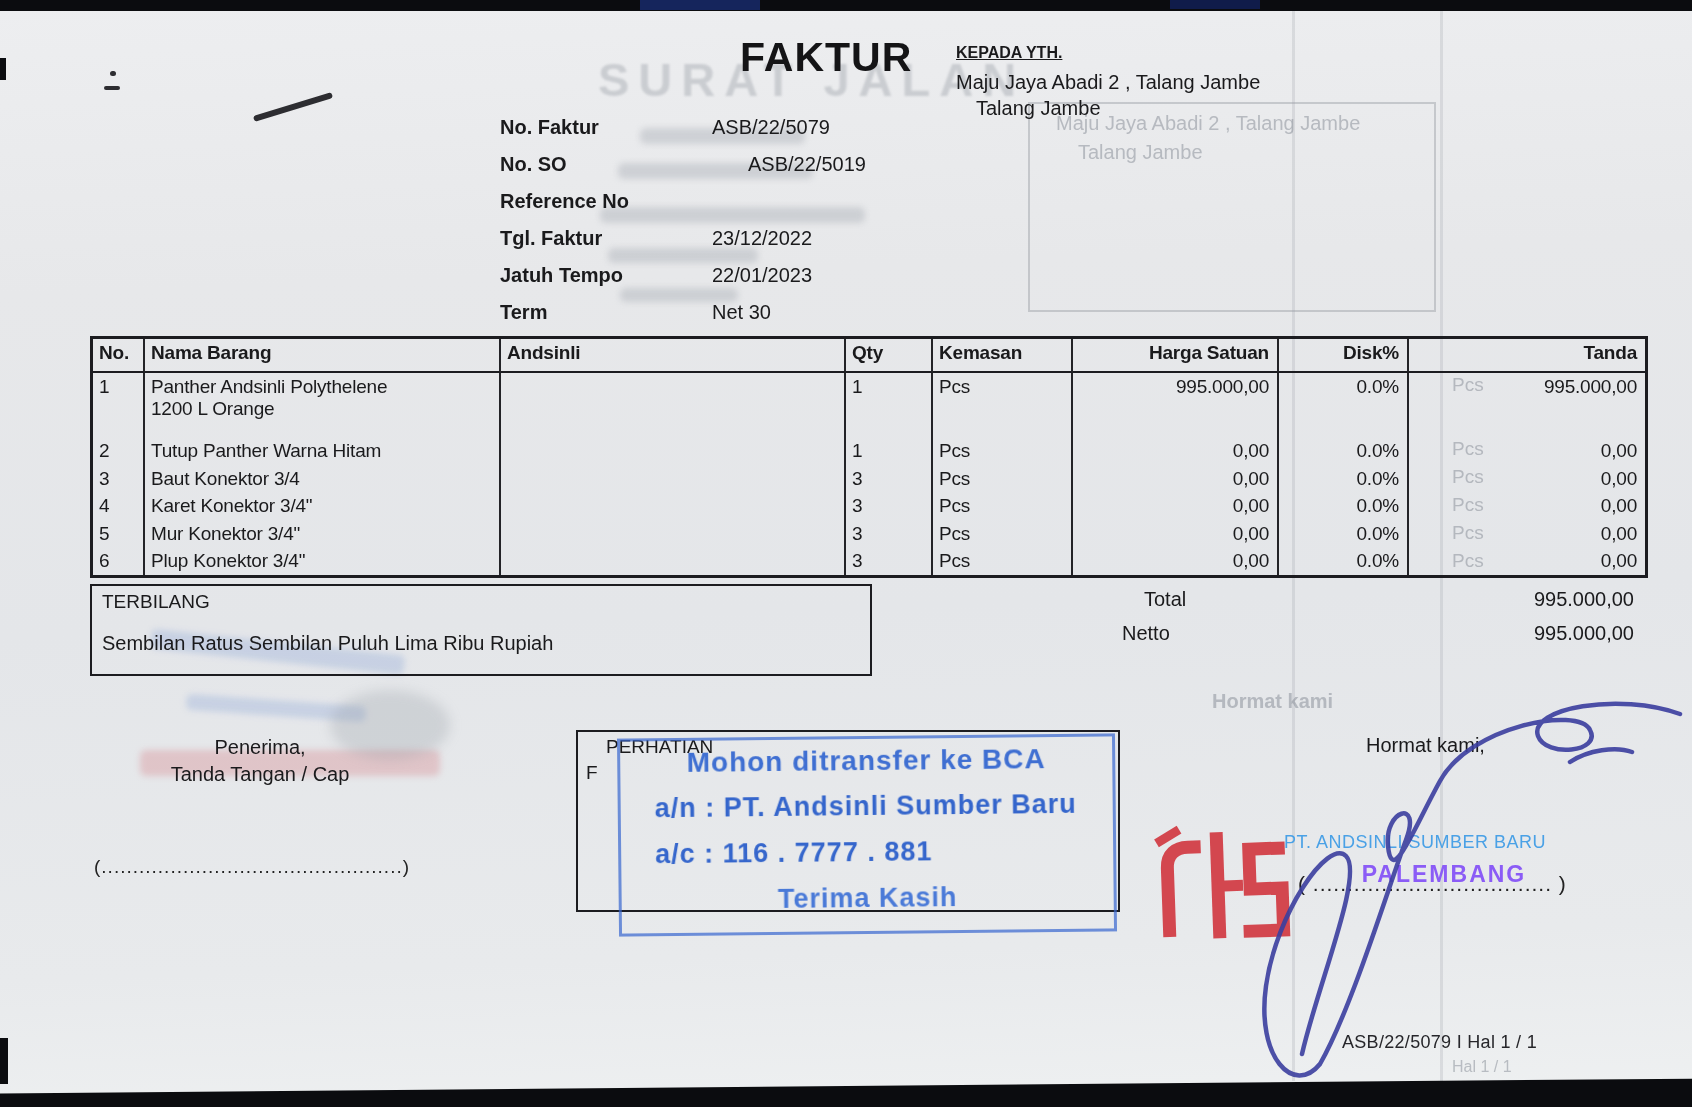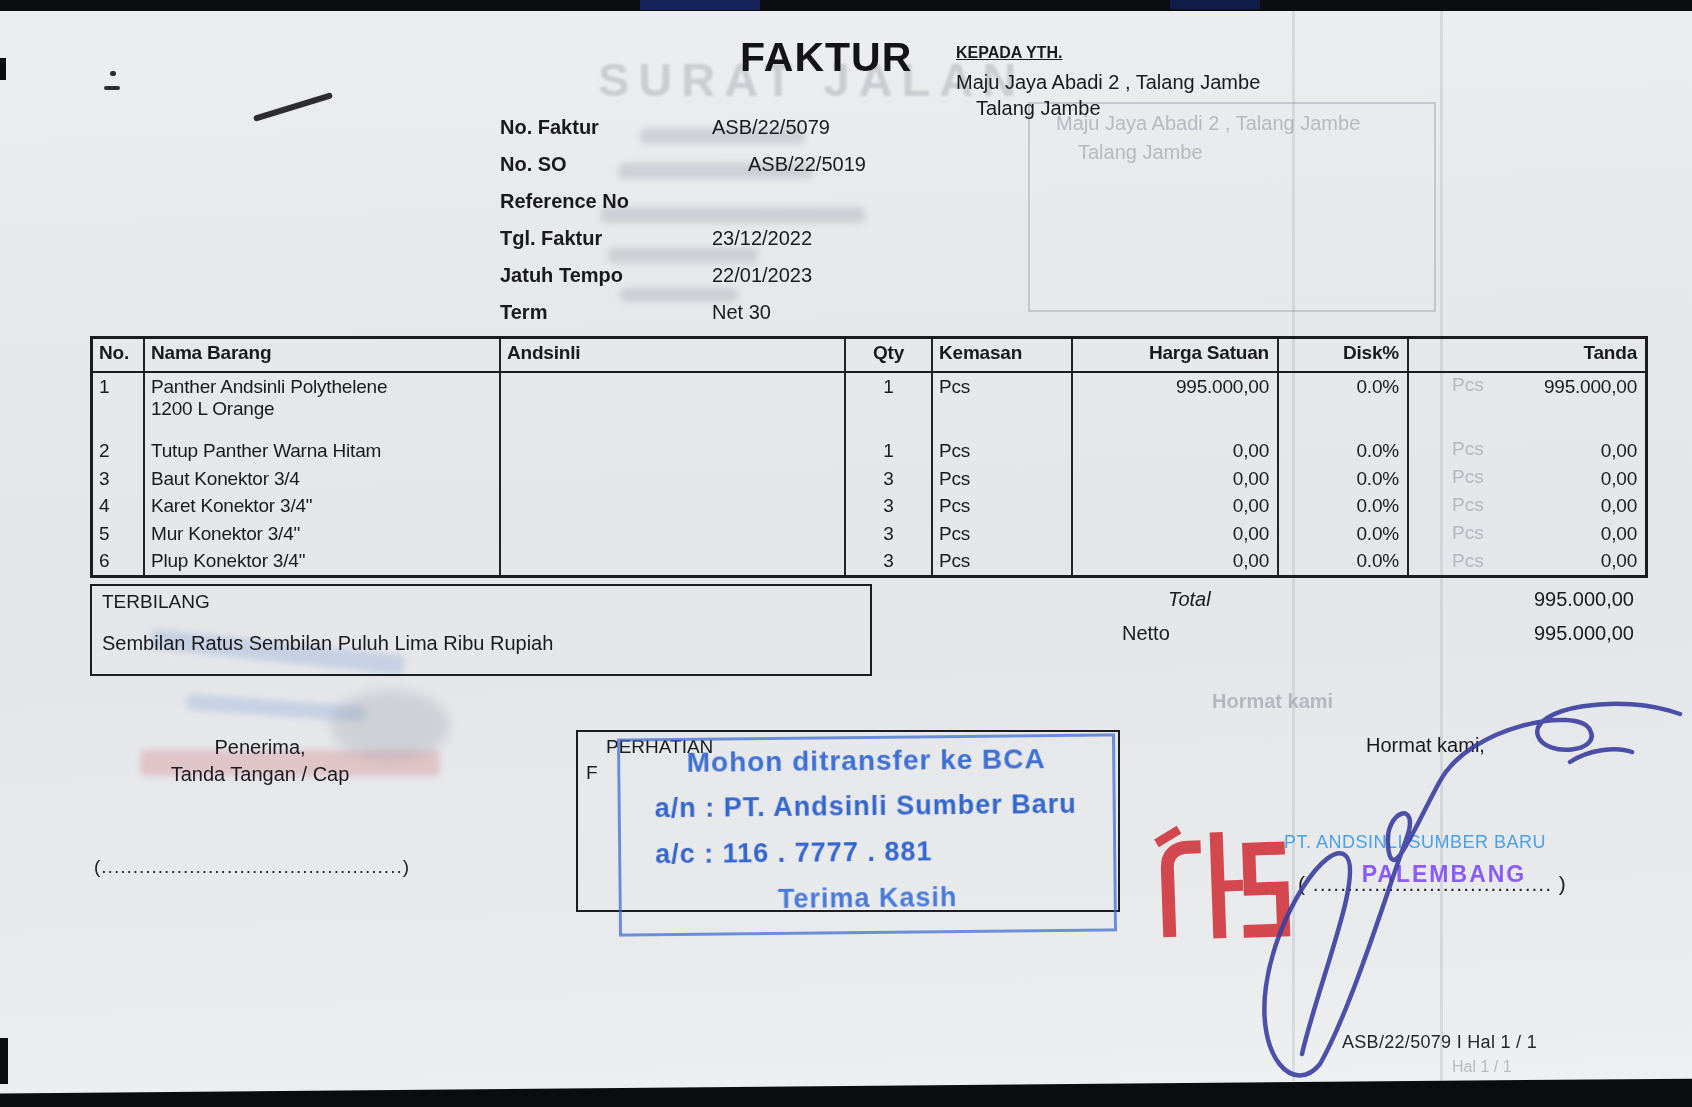--- a/index.html
+++ b/index.html
@@ -34,21 +34,21 @@
 
   
   .tbl{position:absolute;left:90px;top:336px;display:grid;
        grid-template-columns:52px 356px 345px 87px 140px 206px 130px 236px;
        grid-template-rows:34px 64px 27.5px 27.5px 27.5px 27.5px 28px;
        border:3px solid #1c1c20;background:transparent;}
   .tbl .cell{font-size:19px;padding:3px 6px;overflow:hidden;white-space:nowrap;letter-spacing:-0.2px;}
   .tbl .bR{border-right:2px solid #232327;}
   .tbl .th{font-weight:700;border-bottom:2.5px solid #1c1c20;}
   .tbl .num{text-align:right;padding-right:8px;}
-  .tbl .ctr{text-align:center;}
+  .tbl .ctr{}
   .tbl .two-line span{display:block;line-height:22px;}
 
   .box-terbilang{position:absolute;left:90px;top:584px;width:778px;height:88px;border:2.5px solid #1c1c20;}
   .terb-label{position:absolute;left:10px;top:5px;font-size:19px;}
   .terb-text{position:absolute;left:10px;top:46px;font-size:20px;}
 
   .tot-label{font-size:20px;}
   .tot-value{font-size:20px;text-align:right;}
 
   .pen-line{font-size:20px;text-align:center;}
@@ -187,21 +187,21 @@
     <div class="cell bR num">0,00</div>
     <div class="cell bR num">0.0%</div>
     <div class="cell num">0,00</div>
   </div>
 
   <div class="box-terbilang">
     <div class="terb-label">TERBILANG</div>
     <div class="terb-text">Sembilan Ratus Sembilan Puluh Lima Ribu Rupiah</div>
   </div>
 
-  <div class="abs tot-label" style="left:1168px;top:588px;font-style:italic;">Total</div>
+  <div class="abs tot-label" style="left:1144px;top:588px;">Total</div>
   <div class="abs tot-value" style="left:1434px;top:588px;width:200px;">995.000,00</div>
   <div class="abs tot-label" style="left:1122px;top:622px;">Netto</div>
   <div class="abs tot-value" style="left:1434px;top:622px;width:200px;">995.000,00</div>
 
   <div class="abs pen-line" style="left:140px;top:736px;width:240px;">Penerima,</div>
   <div class="abs pen-line" style="left:140px;top:763px;width:240px;">Tanda Tangan / Cap</div>
   <div class="abs dotline" style="left:94px;top:856px;">(................................................)</div>
 
   <div class="box-perhatian">
     <div class="perh-label" style="position:absolute;left:8px;top:4px;margin-left:20px;">PERHATIAN</div>

